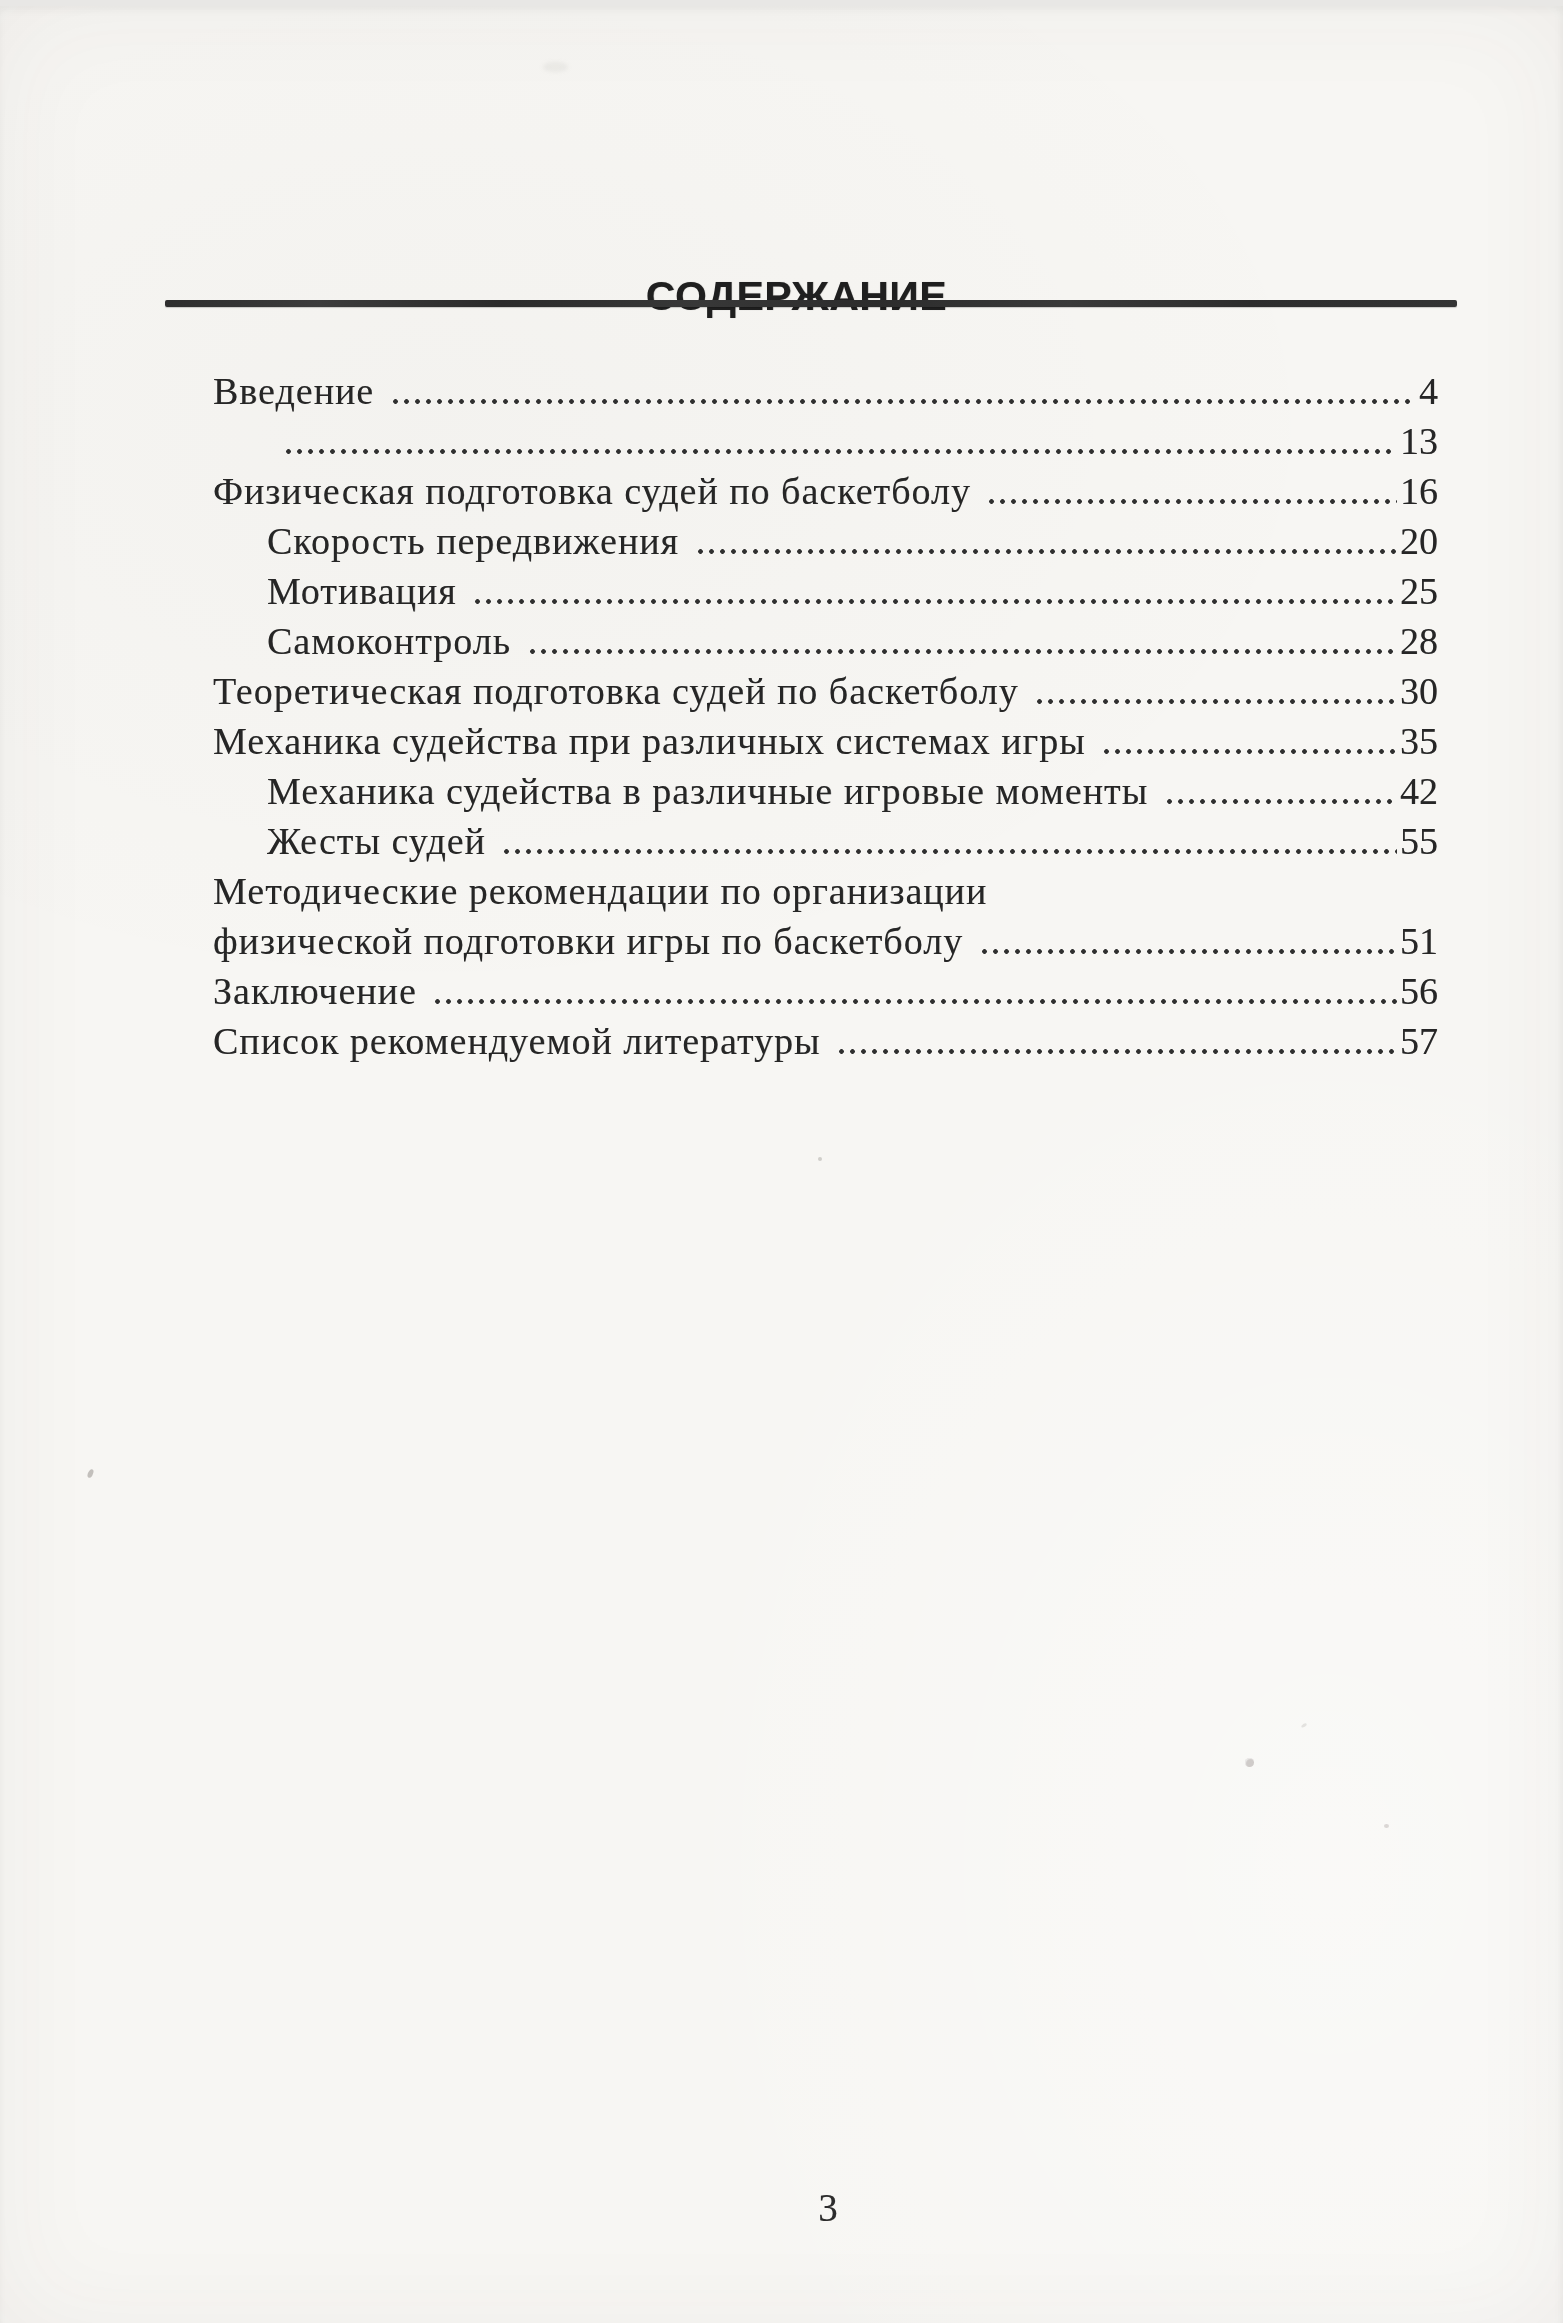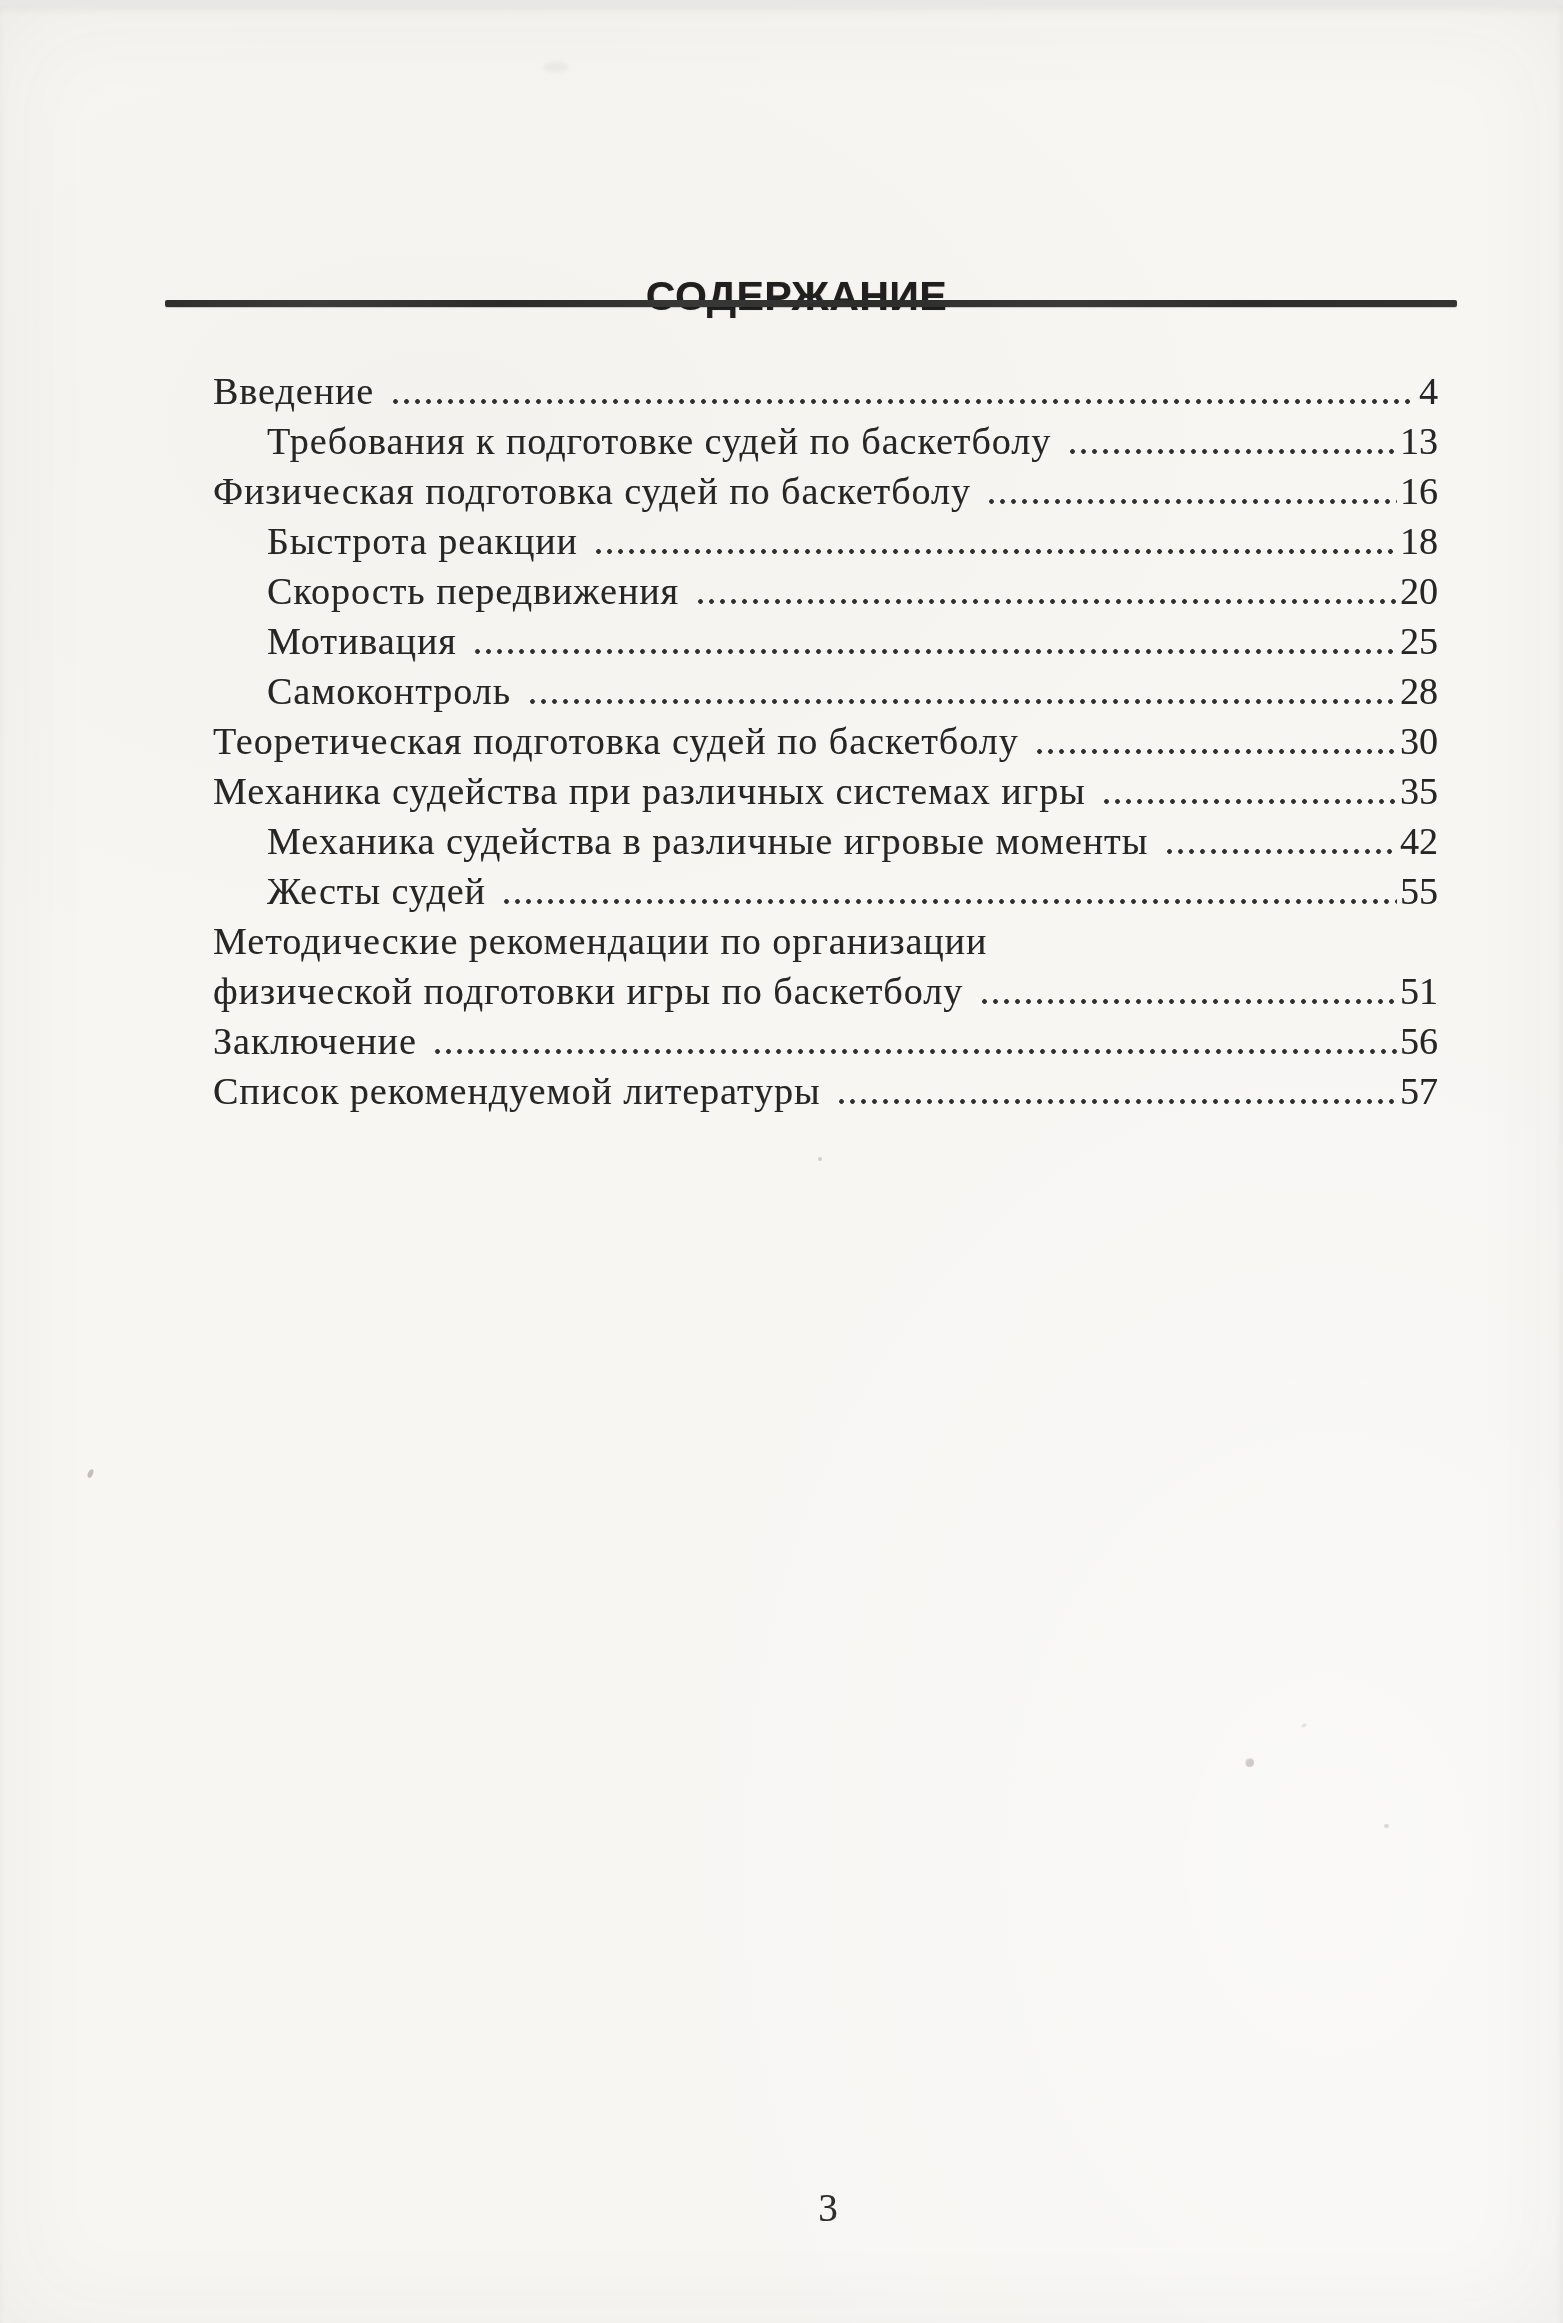--- a/index.html
+++ b/index.html
@@ -120,33 +120,27 @@
 
   <div class="title-rule"></div>
 
   <div class="toc-list">
       <div class="toc-row">
     <span class="toc-label">Введение</span>
     <span class="dot-leader"></span>
     <span class="toc-page">4</span>
   </div>
       <div class="toc-row indent">
-    <span class="toc-label">Требования к подготовке судей по баскетболу</span>
     <span class="dot-leader"></span>
     <span class="toc-page">13</span>
   </div>
       <div class="toc-row">
     <span class="toc-label">Физическая подготовка судей по баскетболу</span>
     <span class="dot-leader"></span>
     <span class="toc-page">16</span>
-  </div>
-      <div class="toc-row indent">
-    <span class="toc-label">Быстрота реакции</span>
-    <span class="dot-leader"></span>
-    <span class="toc-page">18</span>
   </div>
       <div class="toc-row indent">
     <span class="toc-label">Скорость передвижения</span>
     <span class="dot-leader"></span>
     <span class="toc-page">20</span>
   </div>
       <div class="toc-row indent">
     <span class="toc-label">Мотивация</span>
     <span class="dot-leader"></span>
     <span class="toc-page">25</span>

